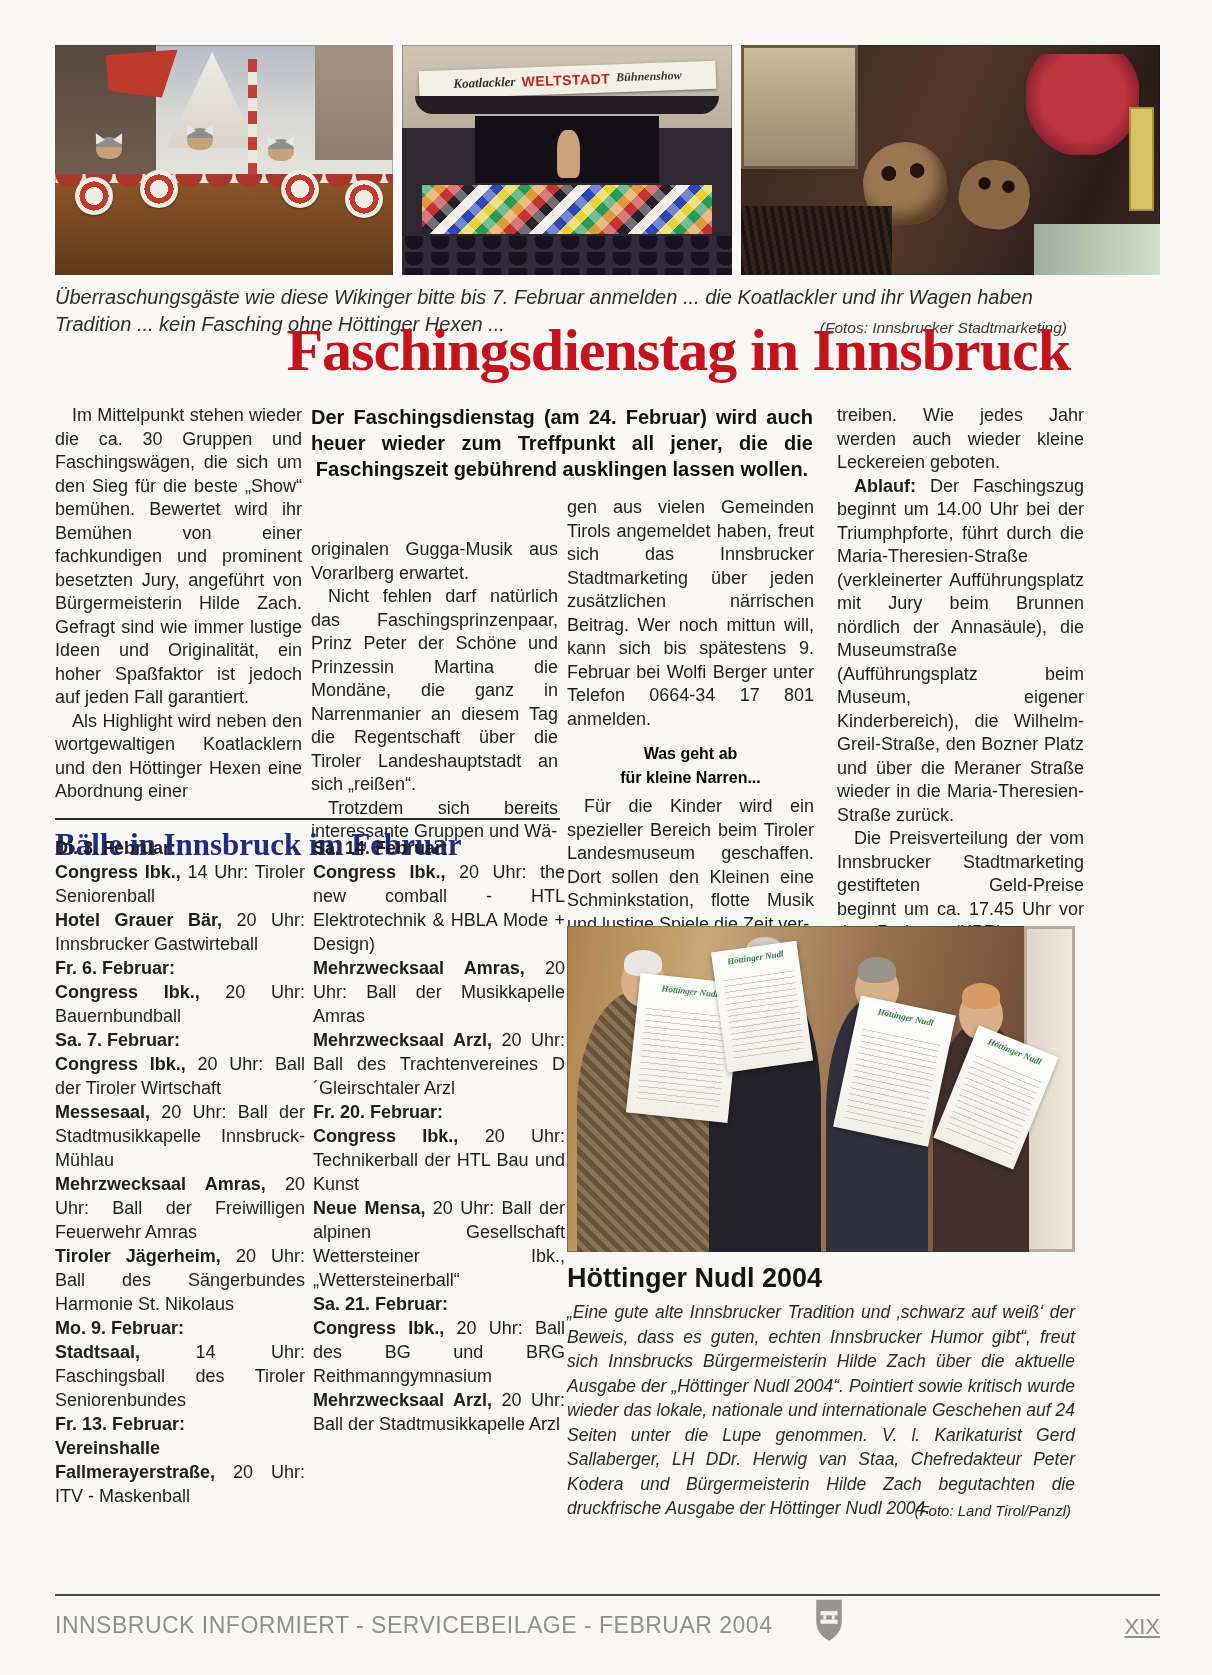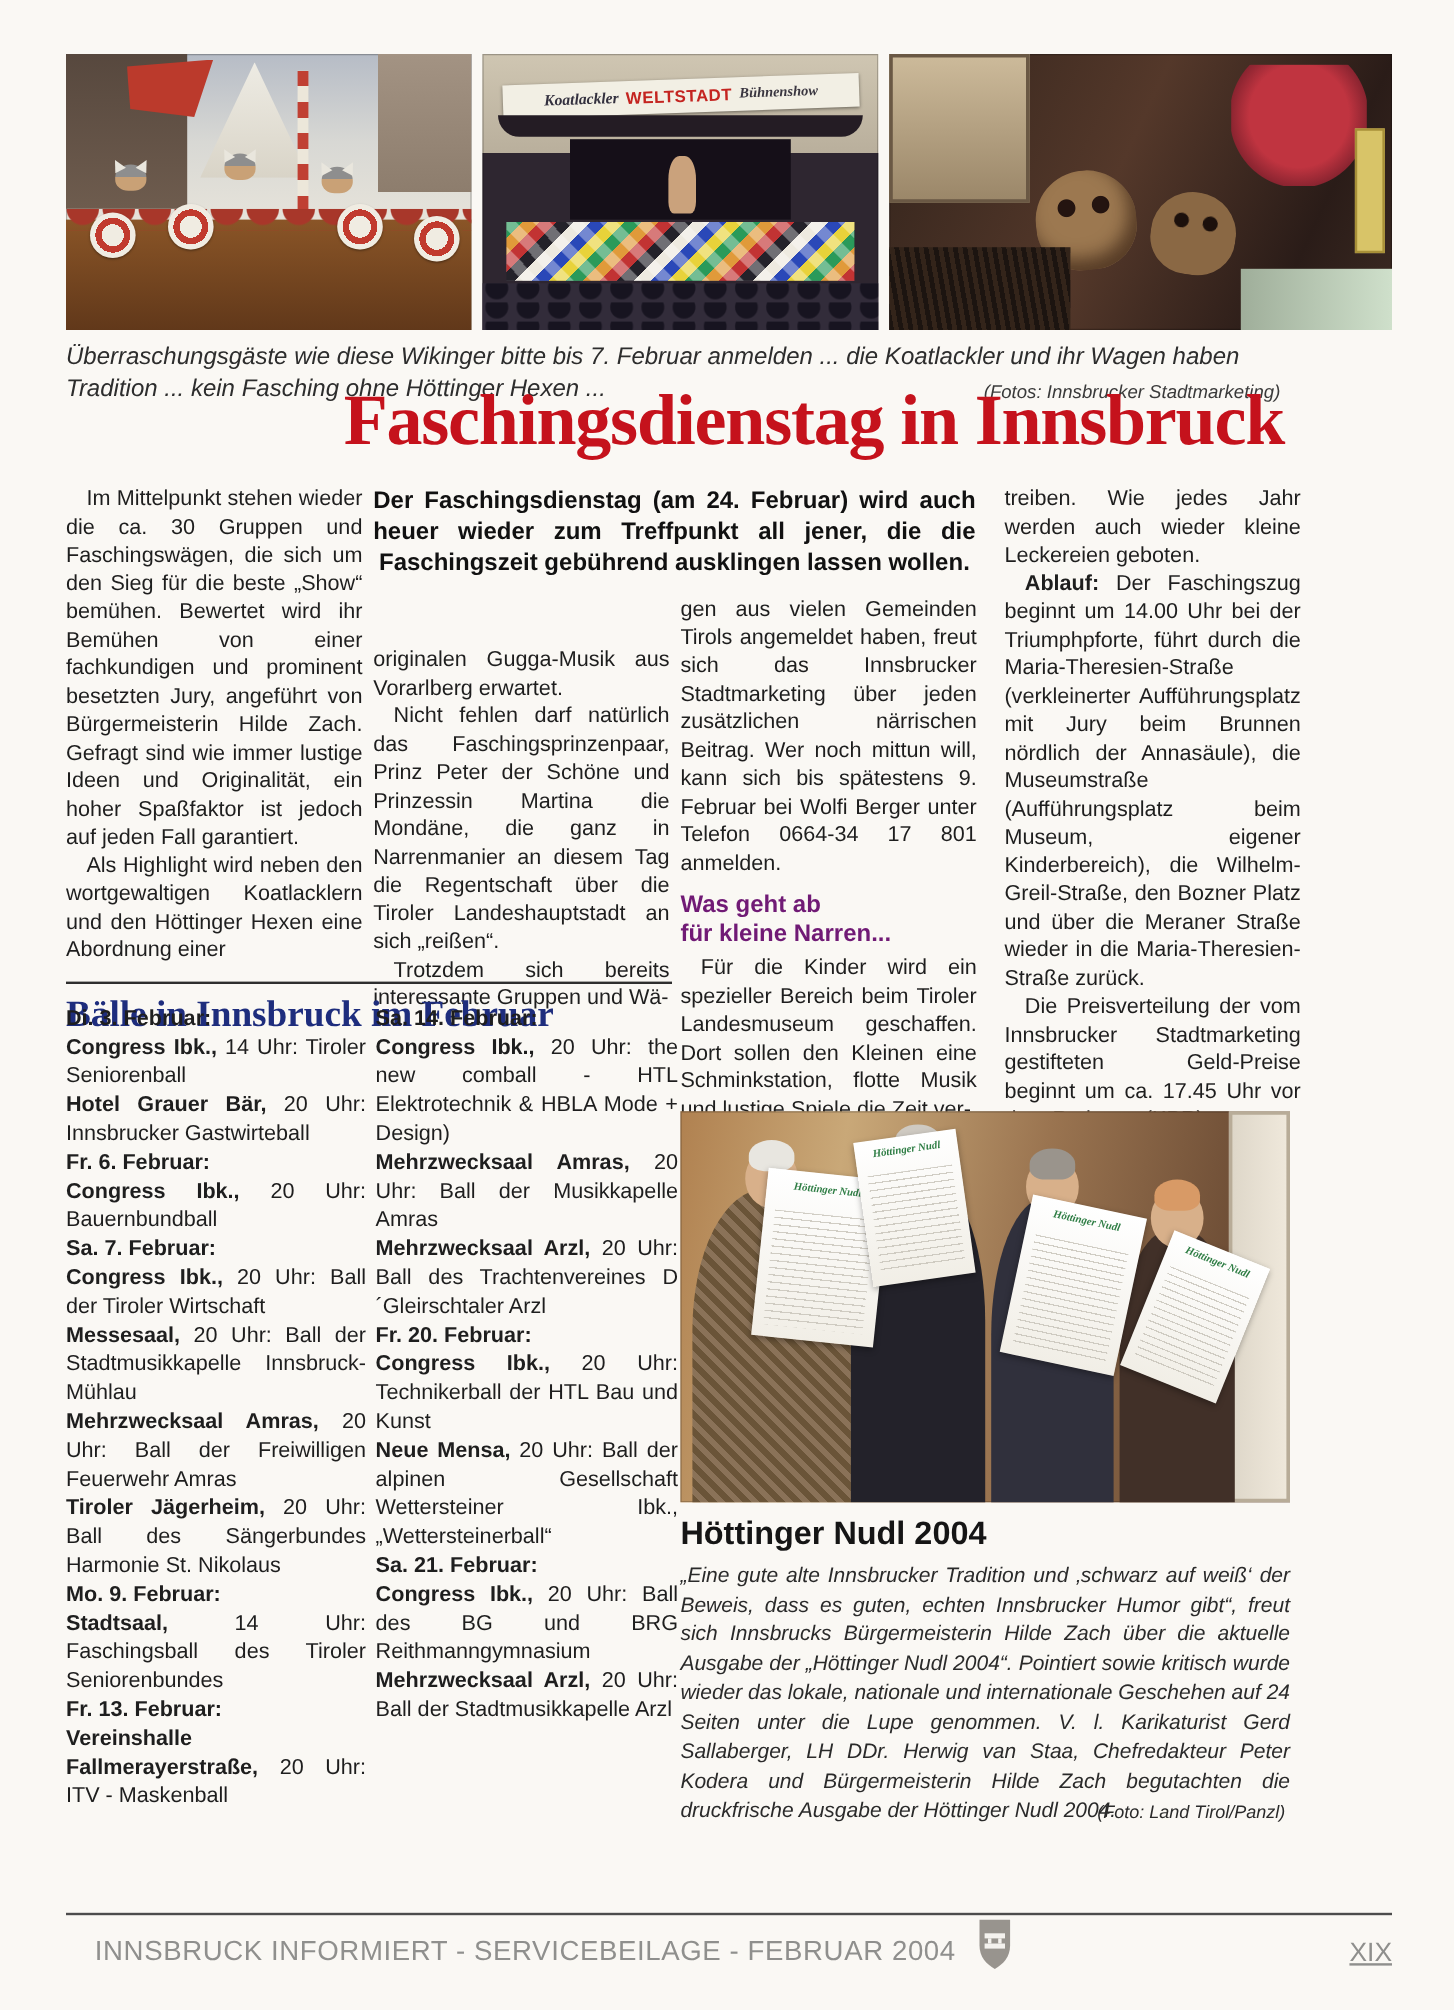--- a/index.html
+++ b/index.html
@@ -60,21 +60,21 @@
   .headline{position:absolute;left:55px;top:318px;width:1015px;margin:0;text-align:right;
       font:bold 60px/64px "Liberation Serif",serif;letter-spacing:-1px;}
 
   
   .lede{position:absolute;left:311px;top:404px;width:502px;font:bold 20px/26px "Liberation Sans",sans-serif;
       text-align:justify;text-align-last:center;color:#111;}
   .col{position:absolute;width:247px;font:18px/23.5px "Liberation Sans",sans-serif;}
   .col p{margin:0;text-align:justify;}
   .ind{text-indent:17px;}
   .c1{left:55px;top:404px;} .c2{left:311px;top:496px;margin-top:42px;} .c3{left:567px;top:496px;} .c4{left:823px;top:404px;margin-left:14px;}
-  .subhead{font-weight:bold;font-size:20px;line-height:24px;margin:11px 0 5px;color:#701a75;}
+  .subhead{text-align:center;font-weight:bold;font-size:16px;line-height:24px;margin:11px 0 5px;color:#000000;}
 
   
   .balls-rule{position:absolute;left:55px;top:818px;width:505px;height:2px;background:#2e2e2e;}
   .balls-head{position:absolute;left:55px;top:826px;width:505px;margin:0;font:bold 31px/38px "Liberation Serif",serif;}
   .evcol{position:absolute;top:836px;font:18px/24px "Liberation Sans",sans-serif;}
   .e1{left:55px;width:250px;} .e2{left:313px;width:252px;}
   .evcol p{margin:0;text-align:justify;}
   .evdate{font-weight:bold;}
 
   
@@ -99,21 +99,21 @@
   .plines{position:absolute;left:9%;right:9%;top:24%;bottom:7%;
       background:repeating-linear-gradient(180deg,#c8c4ba 0 1px,transparent 1px 6px);opacity:.85;}
 
   .nudl-head{position:absolute;left:567px;top:1262px;width:508px;margin:0;font:bold 27px/32px "Liberation Sans",sans-serif;color:#151515;}
   .nudl-cap{position:absolute;left:567px;top:1300px;width:508px;font:italic 17.5px/24.5px "Liberation Sans",sans-serif;
       color:#2a2a2a;text-align:justify;}
   .ph-credit{position:absolute;right:4px;bottom:2px;font:italic 15px "Liberation Sans",sans-serif;}
 
   
   .foot-rule{position:absolute;left:55px;top:1594px;width:1105px;height:2px;background:#4c4c4c;}
-  .foot-left{position:absolute;left:55px;top:1612px;font:23px "Liberation Sans",sans-serif;color:#8f8f8d;letter-spacing:.5px;margin-left:24px;}
+  .foot-left{position:absolute;left:55px;top:1612px;font:23px "Liberation Sans",sans-serif;color:#8f8f8d;letter-spacing:.5px;}
   .crest{position:absolute;left:812px;top:1598px;width:34px;height:46px;}
   .foot-page{position:absolute;right:52px;top:1614px;font:22px "Liberation Sans",sans-serif;color:#8f8f8d;text-decoration:underline;}
 </style>
 </head>
 <body>
 
 <div class="page">
 
   <div class="photos">
     <div class="photo p1">

